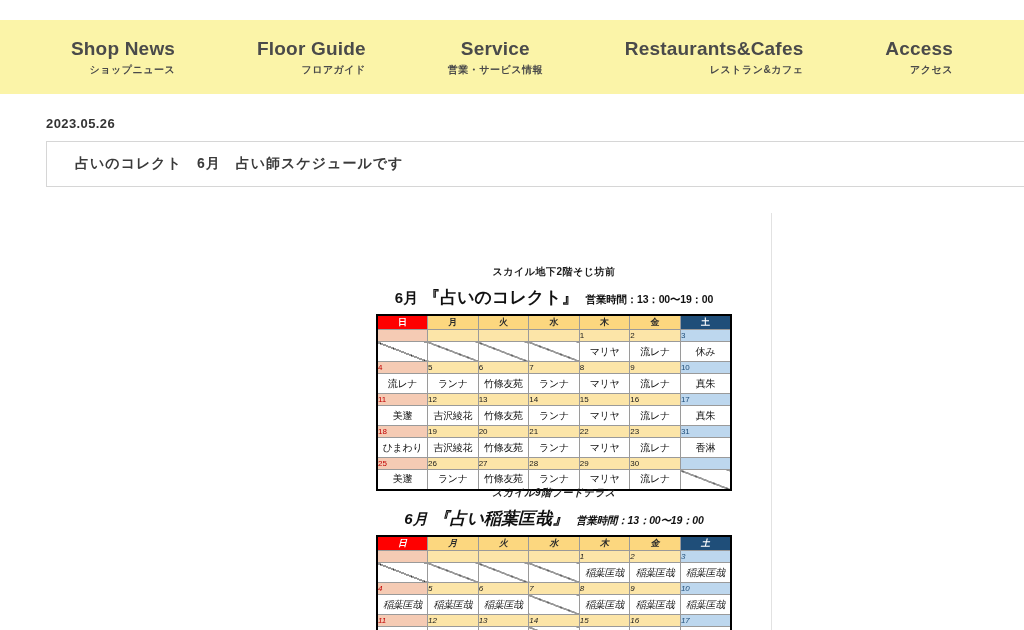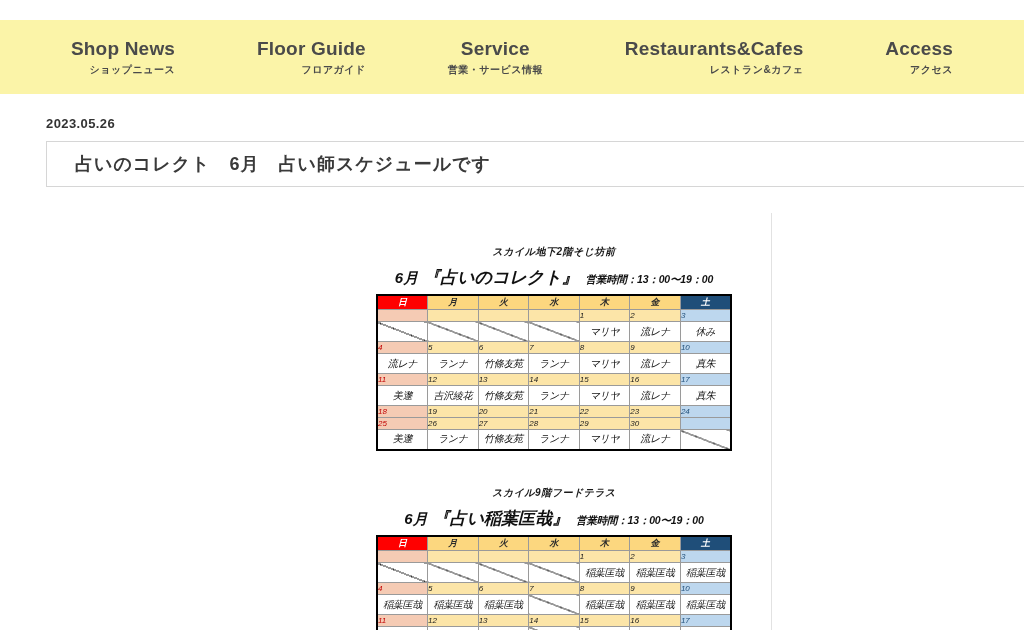--- a/index.html
+++ b/index.html
@@ -70,21 +70,21 @@
   .article-title-box {
     margin: 10px 0 0 42px;
     border: 1px solid #d6d6d6;
     height: 46px;
     display: flex;
     align-items: center;
     width: 1040px;
     background: #fff;
   }
   .article-title {
-    font-size: 18px;
+    font-size: 14px;
     color: #3a3a3a;
     padding-left: 28px;
     letter-spacing: 1px;
     white-space: nowrap;
   }
 
   
   .article-body {
     position: relative;
     margin-top: 26px;
@@ -98,21 +98,21 @@
     height: 420px;
     background: #e2e2e2;
   }
 
   
   .schedule-block {
     position: absolute;
     left: 372px;
     width: 356px;
   }
-  .sched-1 { top: 32px; font-style: italic; }
+  .sched-1 { top: 52px; }
   .sched-2 { top: 273px; font-style: italic; }
 
   .sched-venue {
     text-align: center;
     font-size: 10px;
     font-weight: bold;
     color: #1a1a1a;
     letter-spacing: 0.5px;
     margin-bottom: 6px;
   }
@@ -319,21 +319,30 @@
             <td class="val">真朱</td>
           </tr>
 
           <tr>
             <td class="num num-sun">18</td>
             <td class="num num-wk">19</td>
             <td class="num num-wk">20</td>
             <td class="num num-wk">21</td>
             <td class="num num-wk">22</td>
             <td class="num num-wk">23</td>
-            <td class="num num-sat">24</td>
+            <td class="num num-sat">31</td>
+          </tr>
+          <tr>
+            <td class="val">ひまわり</td>
+            <td class="val">吉沢綾花</td>
+            <td class="val">竹條友苑</td>
+            <td class="val">ランナ</td>
+            <td class="val">マリヤ</td>
+            <td class="val">流レナ</td>
+            <td class="val">香淋</td>
           </tr>
 
           <tr>
             <td class="num num-sun">25</td>
             <td class="num num-wk">26</td>
             <td class="num num-wk">27</td>
             <td class="num num-wk">28</td>
             <td class="num num-wk">29</td>
             <td class="num num-wk">30</td>
             <td class="num num-empty-sat"></td>

